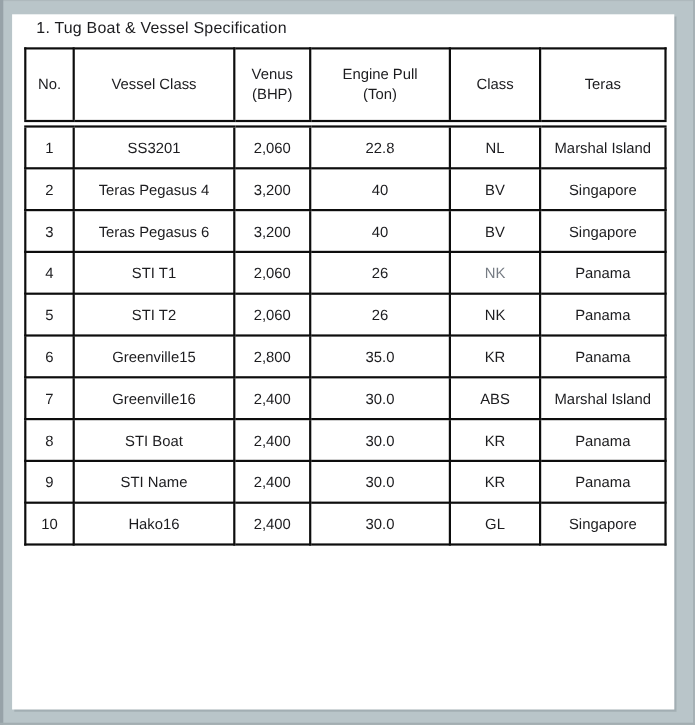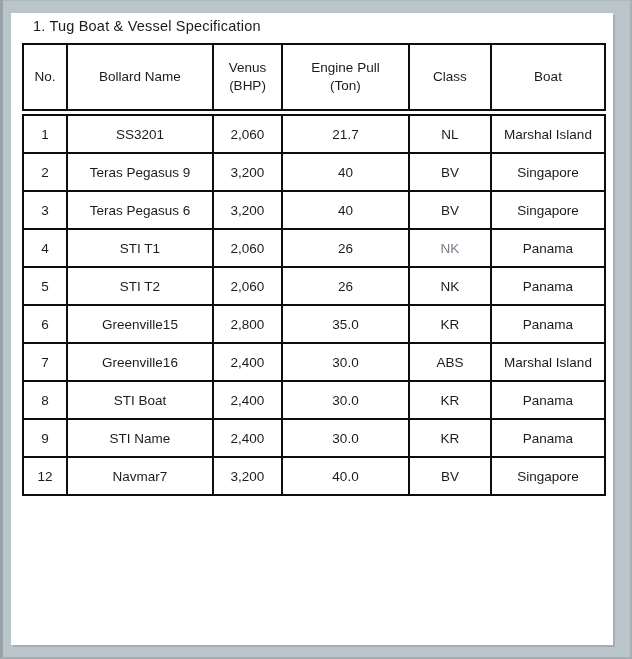--- a/index.html
+++ b/index.html
@@ -87,41 +87,41 @@
         <col class="c-no">
           <col class="c-vessel">
           <col class="c-engine">
         <col class="c-bollard">
           <col class="c-class">
           <col class="c-flag">
       </colgroup>
       <thead>
         <tr>
           <th>No.</th>
-          <th>Bollard Name</th>
+          <th>Vessel Class</th>
           <th>Venus
 (BHP)</th>
           <th>Engine Pull
 (Ton)</th>
           <th>Class</th>
-          <th>Boat</th>
+          <th>Teras</th>
         </tr>
       </thead>
       <tbody>
           <tr>
             <td>1</td>
             <td>SS3201</td>
             <td>2,060</td>
-            <td>21.7</td>
+            <td>22.8</td>
             <td>NL</td>
             <td>Marshal Island</td>
           </tr>
           <tr>
             <td>2</td>
-            <td>Teras Pegasus 9</td>
+            <td>Teras Pegasus 4</td>
             <td>3,200</td>
             <td>40</td>
             <td>BV</td>
             <td>Singapore</td>
           </tr>
           <tr>
             <td>3</td>
             <td>Teras Pegasus 6</td>
             <td>3,200</td>
             <td>40</td>
@@ -170,23 +170,23 @@
           </tr>
           <tr>
             <td>9</td>
             <td>STI Name</td>
             <td>2,400</td>
             <td>30.0</td>
             <td>KR</td>
             <td>Panama</td>
           </tr>
           <tr>
-            <td>12</td>
-            <td>Navmar7</td>
-            <td>3,200</td>
-            <td>40.0</td>
-            <td>BV</td>
+            <td>10</td>
+            <td>Hako16</td>
+            <td>2,400</td>
+            <td>30.0</td>
+            <td>GL</td>
             <td>Singapore</td>
           </tr>
         </tbody>
     </table>
   </div>
 </div>
 
 </body></html>

